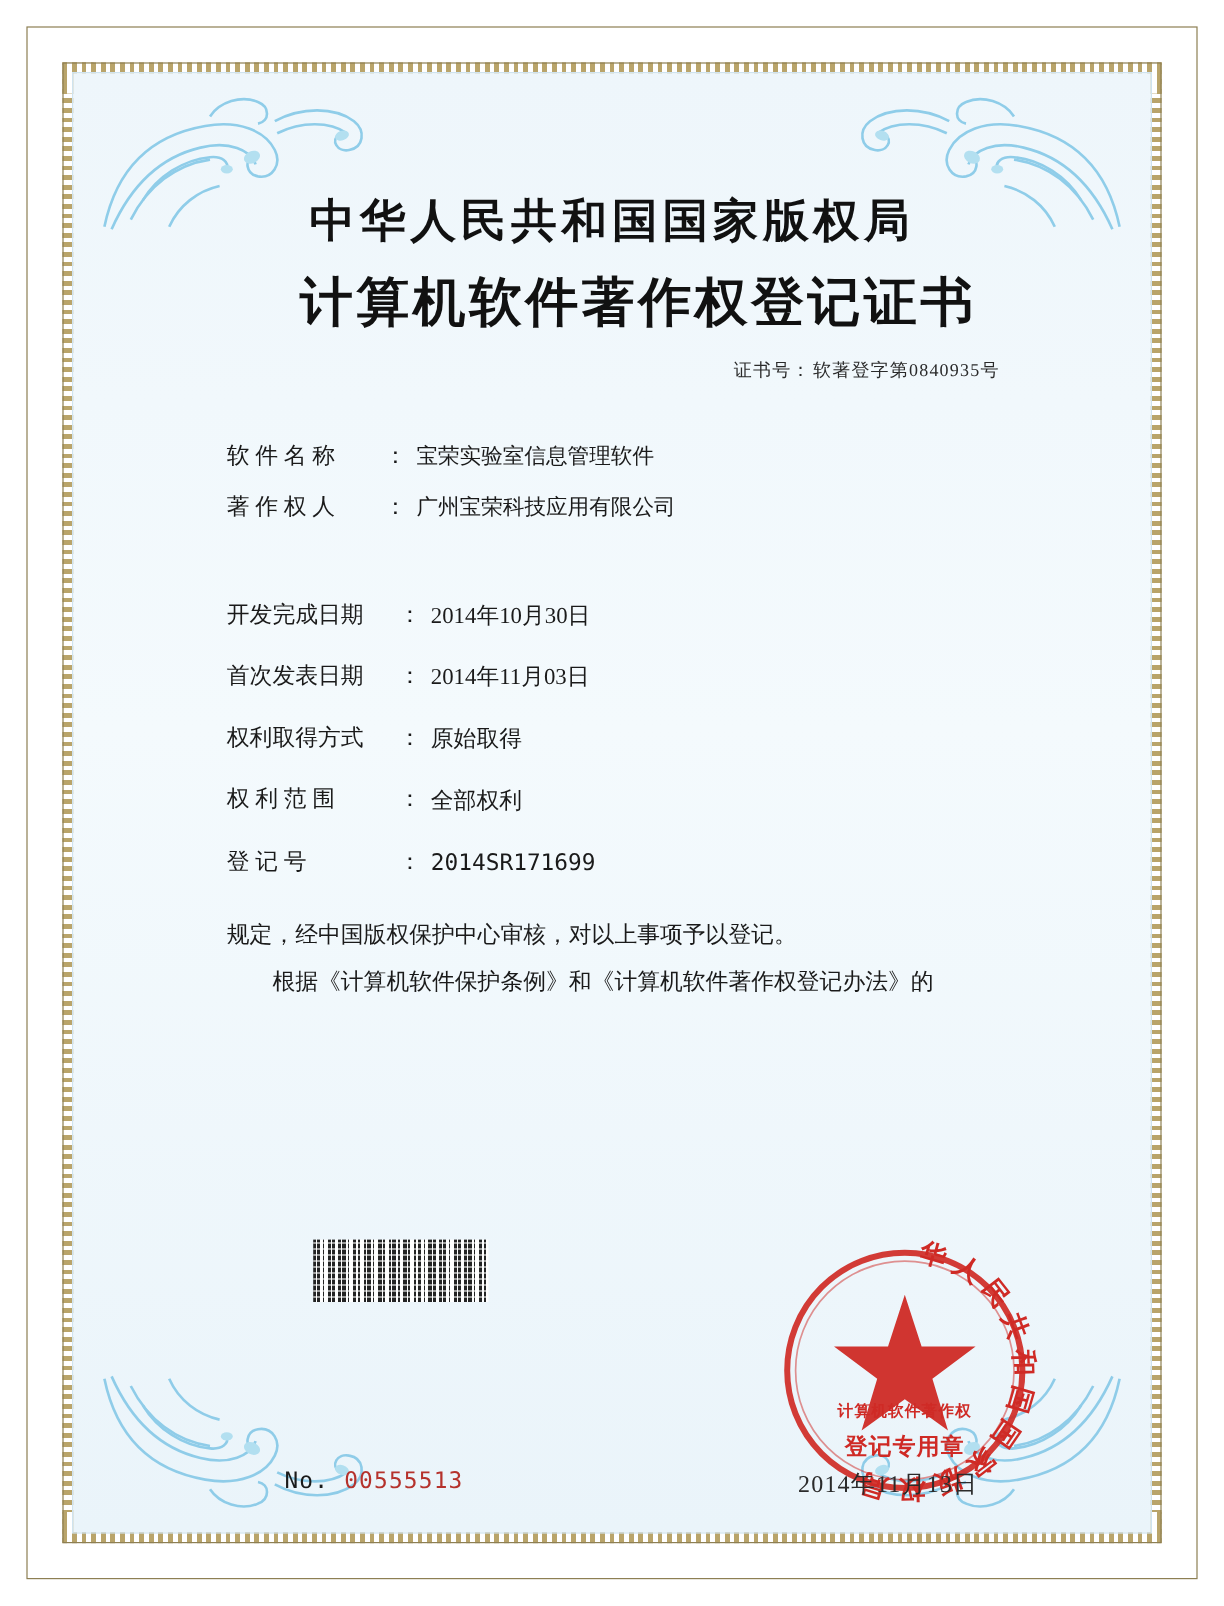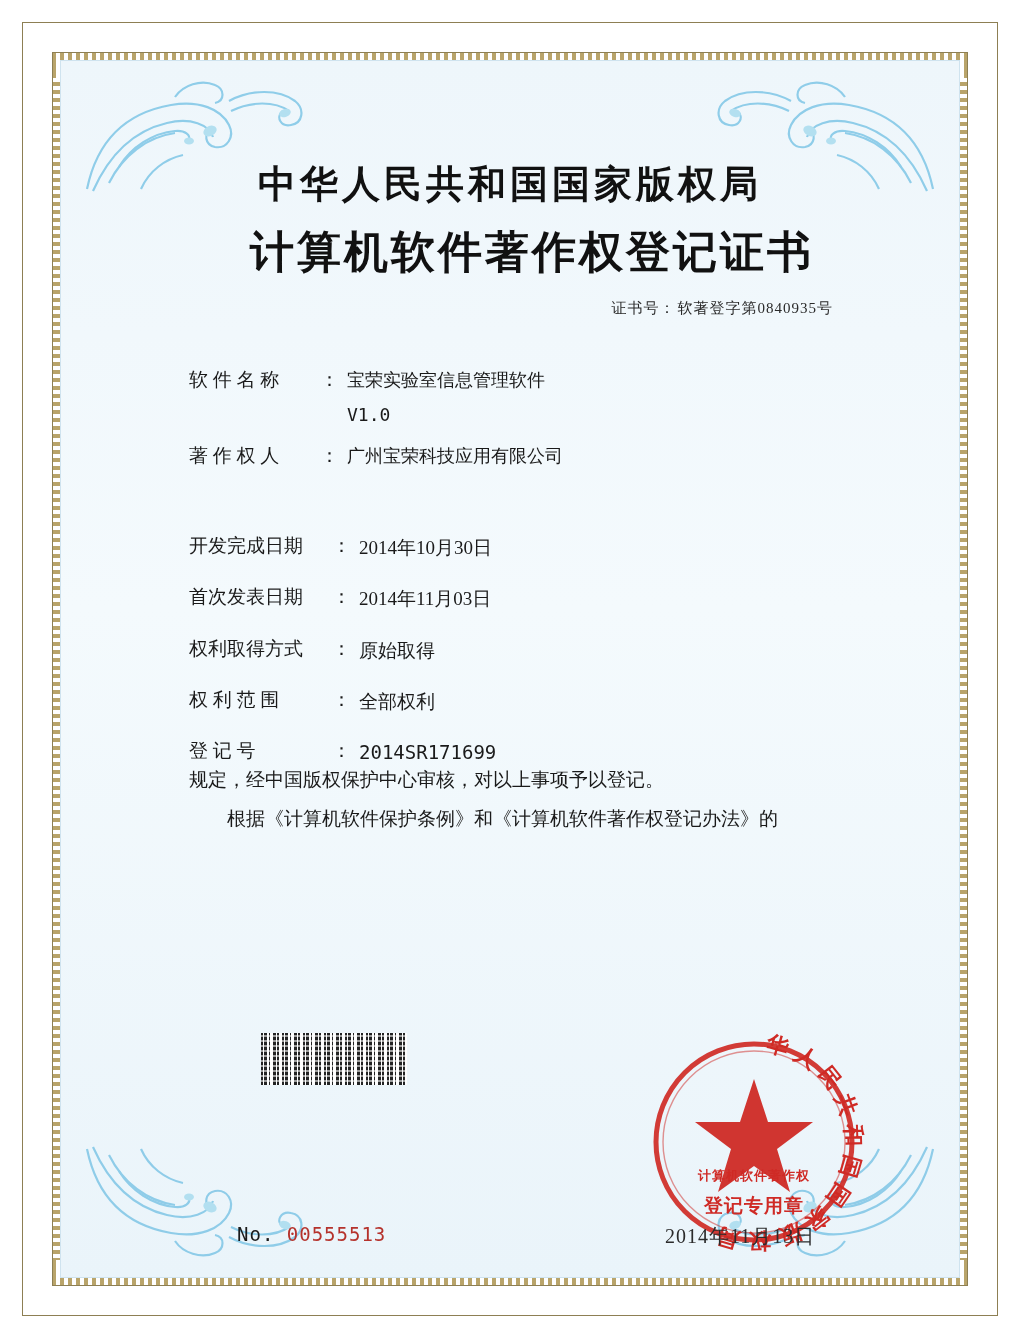--- a/index.html
+++ b/index.html
@@ -339,27 +339,20 @@
 
       <div class="row">
         <div class="k">
           <span>软 件 名 称</span>
             <span class="colon">：</span>
         </div>
         <div class="v">宝荣实验室信息管理软件</div>
       </div>
 
 
-      <div class="row">
-        <div class="k">
-          <span></span>
-            <span class="colon"></span>
-        </div>
-        <div class="v v-mono">V1.0</div>
-      </div>
 
       <div class="row" style="margin-top:14px;">
         <div class="k">
           <span>著 作 权 人</span>
             <span class="colon">：</span>
         </div>
         <div class="v">广州宝荣科技应用有限公司</div>
       </div>
 
       <div class="gap-block"></div>

